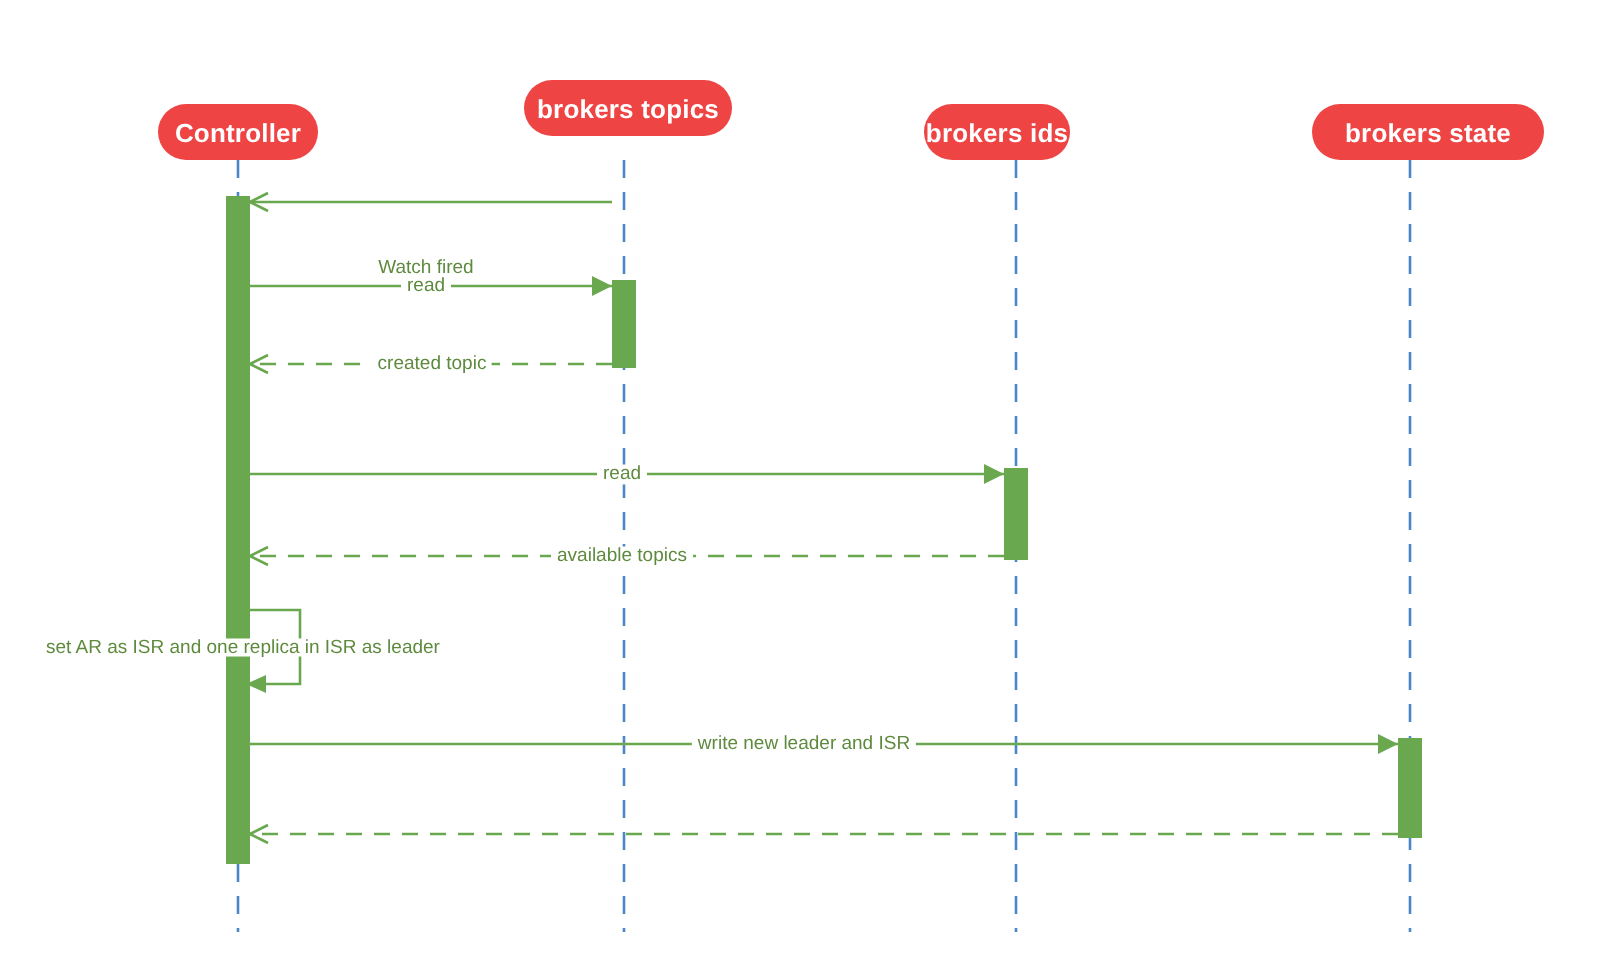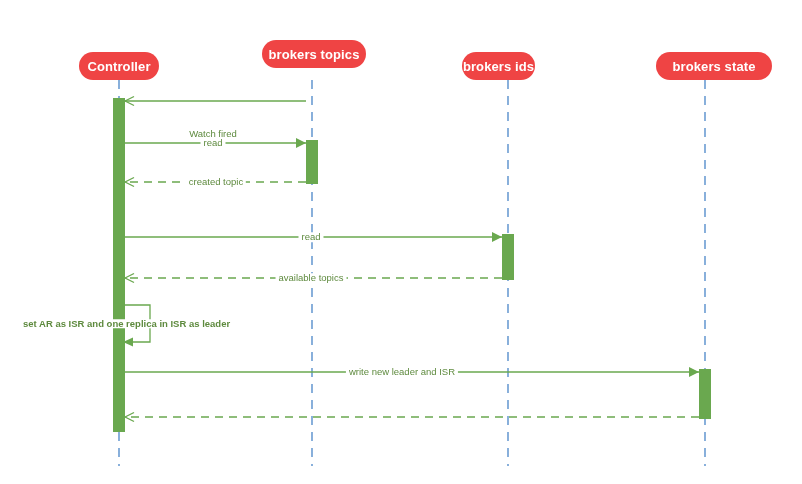--- a/index.html
+++ b/index.html
@@ -132,17 +132,17 @@
       <div class="lifeline-header-box" style="left: 656px; top: 52px; width: 116px;">
         <span>brokers state</span>
       </div>
     </div>
   <div id="labels-layer">
       <div class="msg-label" style="left: 213px; top: 101px; margin-top: 33px;">Watch fired</div>
       <div class="msg-label" style="left: 213px; top: 143px;">read</div>
       <div class="msg-label" style="left: 216px; top: 182px;">created topic</div>
       <div class="msg-label" style="left: 311px; top: 237px;">read</div>
       <div class="msg-label" style="left: 311px; top: 278px;">available topics</div>
-      <div class="msg-label left-anchor" style="left: 20px; top: 323.5px; font-weight: bold;">set AR as ISR and one replica in ISR as leader</div>
+      <div class="msg-label left-anchor" style="left: 20px; top: 323.5px;">set AR as ISR and one replica in ISR as leader</div>
       <div class="msg-label" style="left: 402px; top: 372px;">write new leader and ISR</div>
     </div>
 
 </div>
 
 </body></html>

